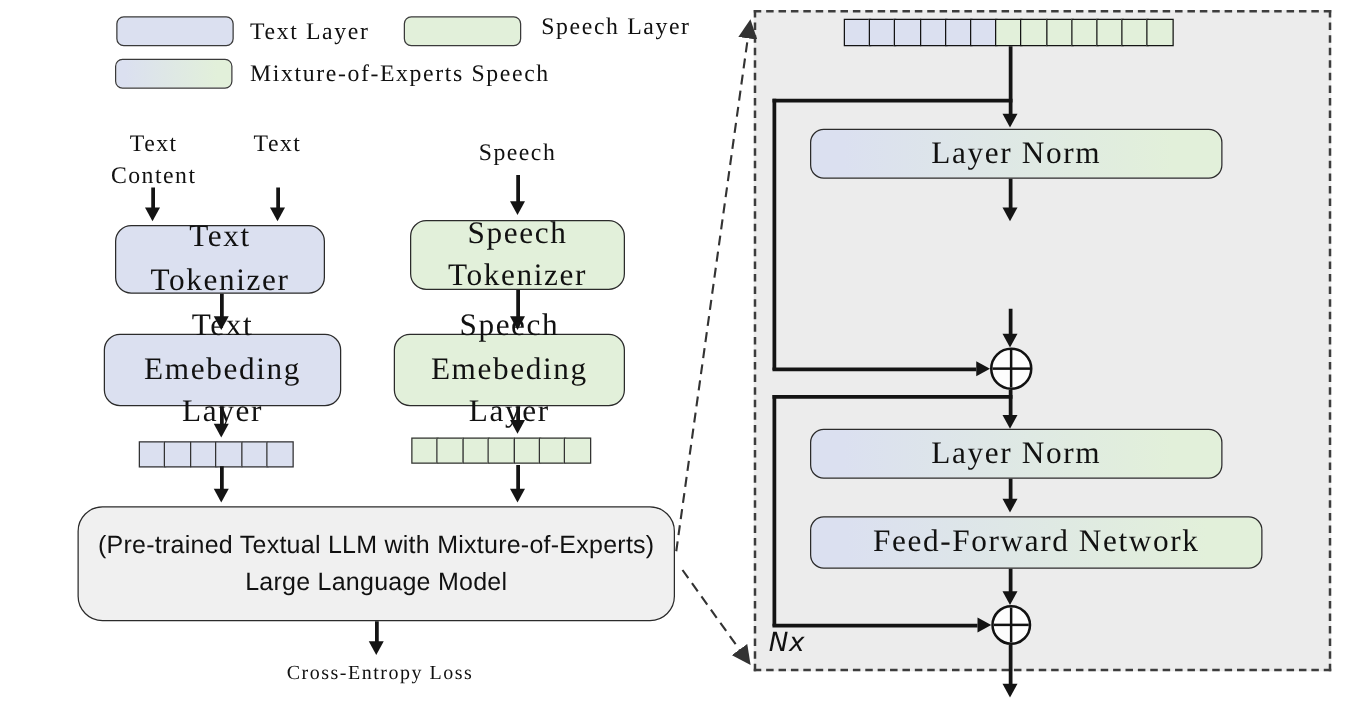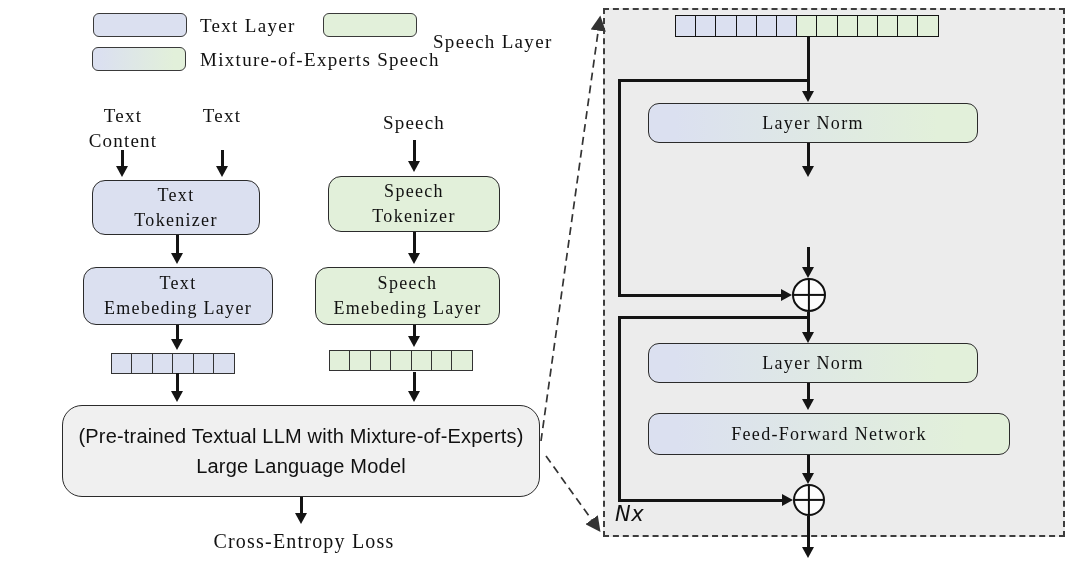--- a/index.html
+++ b/index.html
@@ -5,21 +5,21 @@
   html,body{margin:0;padding:0;background:#ffffff;}
   .canvas{
     position:relative;width:1080px;height:570px;background:#ffffff;overflow:hidden;
     font-family:"Liberation Serif","DejaVu Serif",serif;color:#111;
   }
   
   .box{
     position:absolute;box-sizing:border-box;
     border:1.6px solid #2b2b2b;border-radius:13px;
     display:flex;flex-direction:column;align-items:center;justify-content:center;
-    font-size:18px;line-height:1.38;letter-spacing:1.3px;text-align:center;
+    font-size:25px;line-height:1.38;letter-spacing:1.3px;text-align:center;
   }
   .swatch{position:absolute;box-sizing:border-box;border:1.6px solid #3a3a3a;border-radius:6px;}
   .lbl{position:absolute;font-size:19px;letter-spacing:1.3px;white-space:nowrap;}
   .freelbl{position:absolute;font-size:19px;line-height:1.32;letter-spacing:1.2px;text-align:center;}
   .fill-text{background:#dbe0f0;}
   .fill-speech{background:#e2f0da;}
   .fill-moe{background:linear-gradient(90deg,#dbe0f0 8%,#e2f0da 88%);}
   .fill-gray{background:#f0f0f0;}
   
   .tokens{position:absolute;display:flex;}
@@ -44,21 +44,21 @@
   .svg-overlay{position:absolute;left:0;top:0;width:1080px;height:570px;pointer-events:none;}
 </style>
 </head>
 <body>
 
 <div class="canvas">
 
   <div class="swatch fill-text" style="left:93px;top:13px;width:94px;height:24px"></div>
   <div class="lbl" style="left:200px;top:15px">Text Layer</div>
   <div class="swatch fill-speech" style="left:323px;top:13px;width:94px;height:24px"></div>
-  <div class="lbl" style="left:433px;top:31px">Speech Layer</div>
+  <div class="lbl" style="left:433px;top:11px">Speech Layer</div>
   <div class="swatch fill-moe" style="left:92px;top:47px;width:94px;height:24px"></div>
   <div class="lbl" style="left:200px;top:49px">Mixture-of-Experts Speech</div>
 
   <div class="freelbl" style="left:68px;top:103px;width:110px">
     <span style="display:block">Text</span>
     <span style="display:block">Content</span>
   </div>
   <div class="freelbl" style="left:161px;top:103px;width:122px">
     <span style="display:block">Text</span>
   </div>
@@ -122,21 +122,21 @@
   <div class="vline" style="left:412.5px;top:372px;height:20px"></div>
   <div class="ah-d" style="left:407.5px;top:391px"></div>
 
   <div class="box fill-gray sans" style="left:62px;top:405px;width:478px;height:92px;border-radius:20px">
     <span>(Pre-trained Textual LLM with Mixture-of-Experts)</span>
     <span>Large Language Model</span>
   </div>
 
   <div class="vline" style="left:299.5px;top:497px;height:17px"></div>
   <div class="ah-d" style="left:294.5px;top:513px"></div>
-  <div class="freelbl" style="left:164px;top:528px;width:280px;font-size:20px">Cross-Entropy Loss</div>
+  <div class="freelbl" style="left:164px;top:528px;width:280px;font-size:16px">Cross-Entropy Loss</div>
 
   <div class="panel" style="left:603px;top:8px;width:462px;height:529px"></div>
 
   <div class="tokens big" style="left:675px;top:15px">
       <div class="tok fill-text"></div>
       <div class="tok fill-text"></div>
       <div class="tok fill-text"></div>
       <div class="tok fill-text"></div>
       <div class="tok fill-text"></div>
       <div class="tok fill-text"></div>

